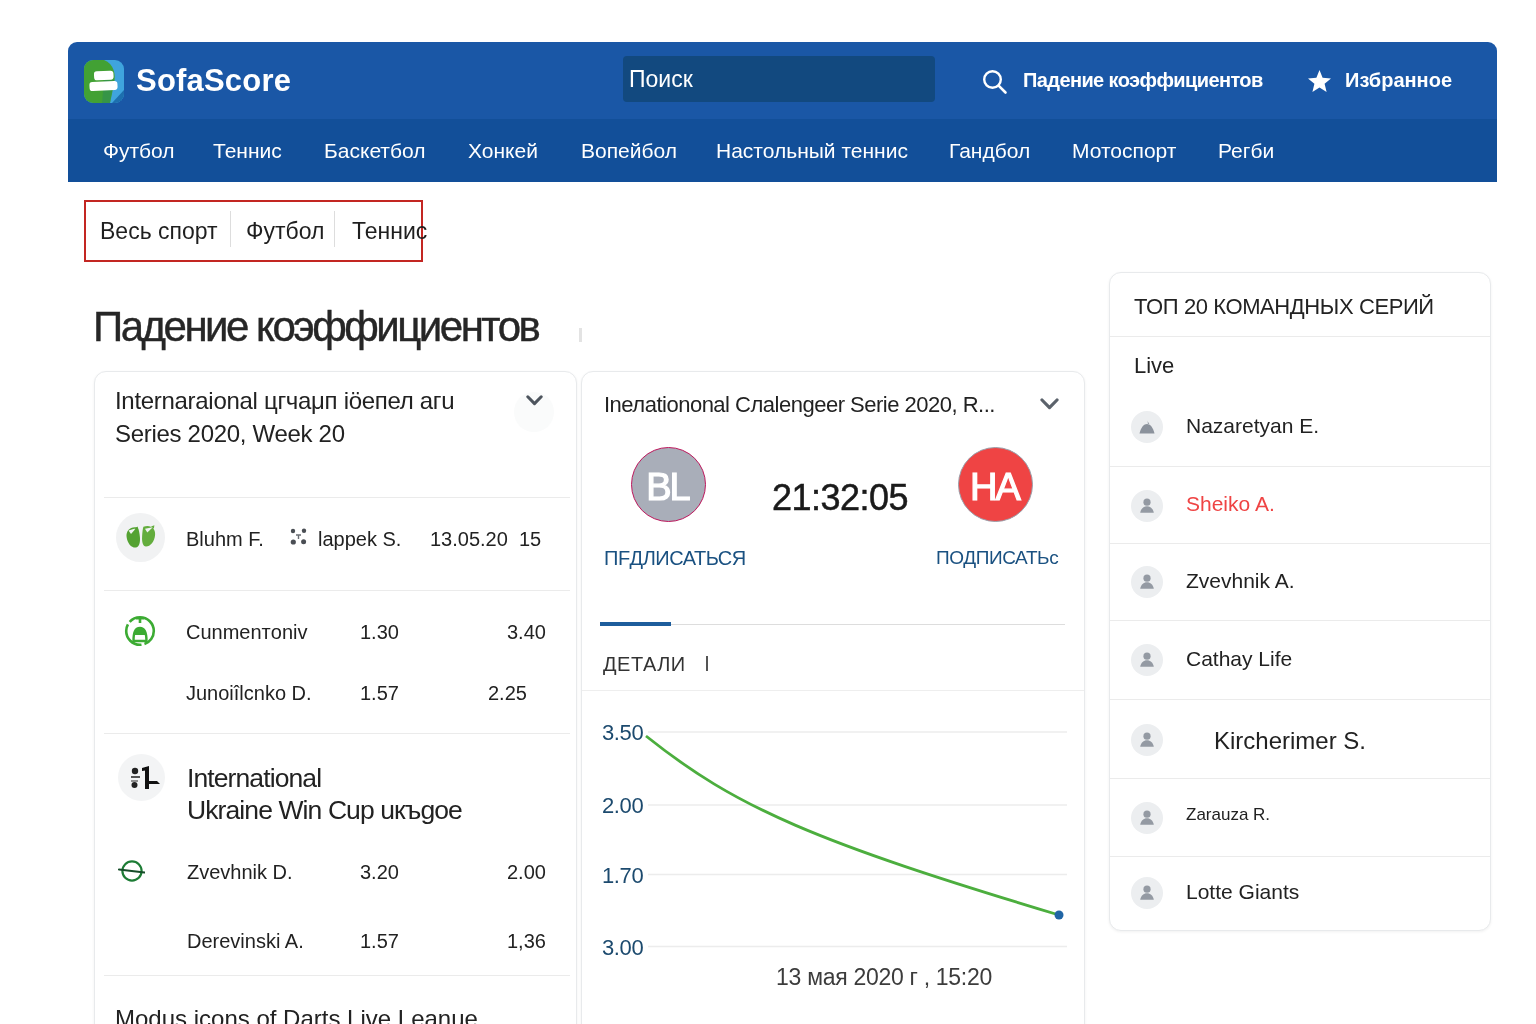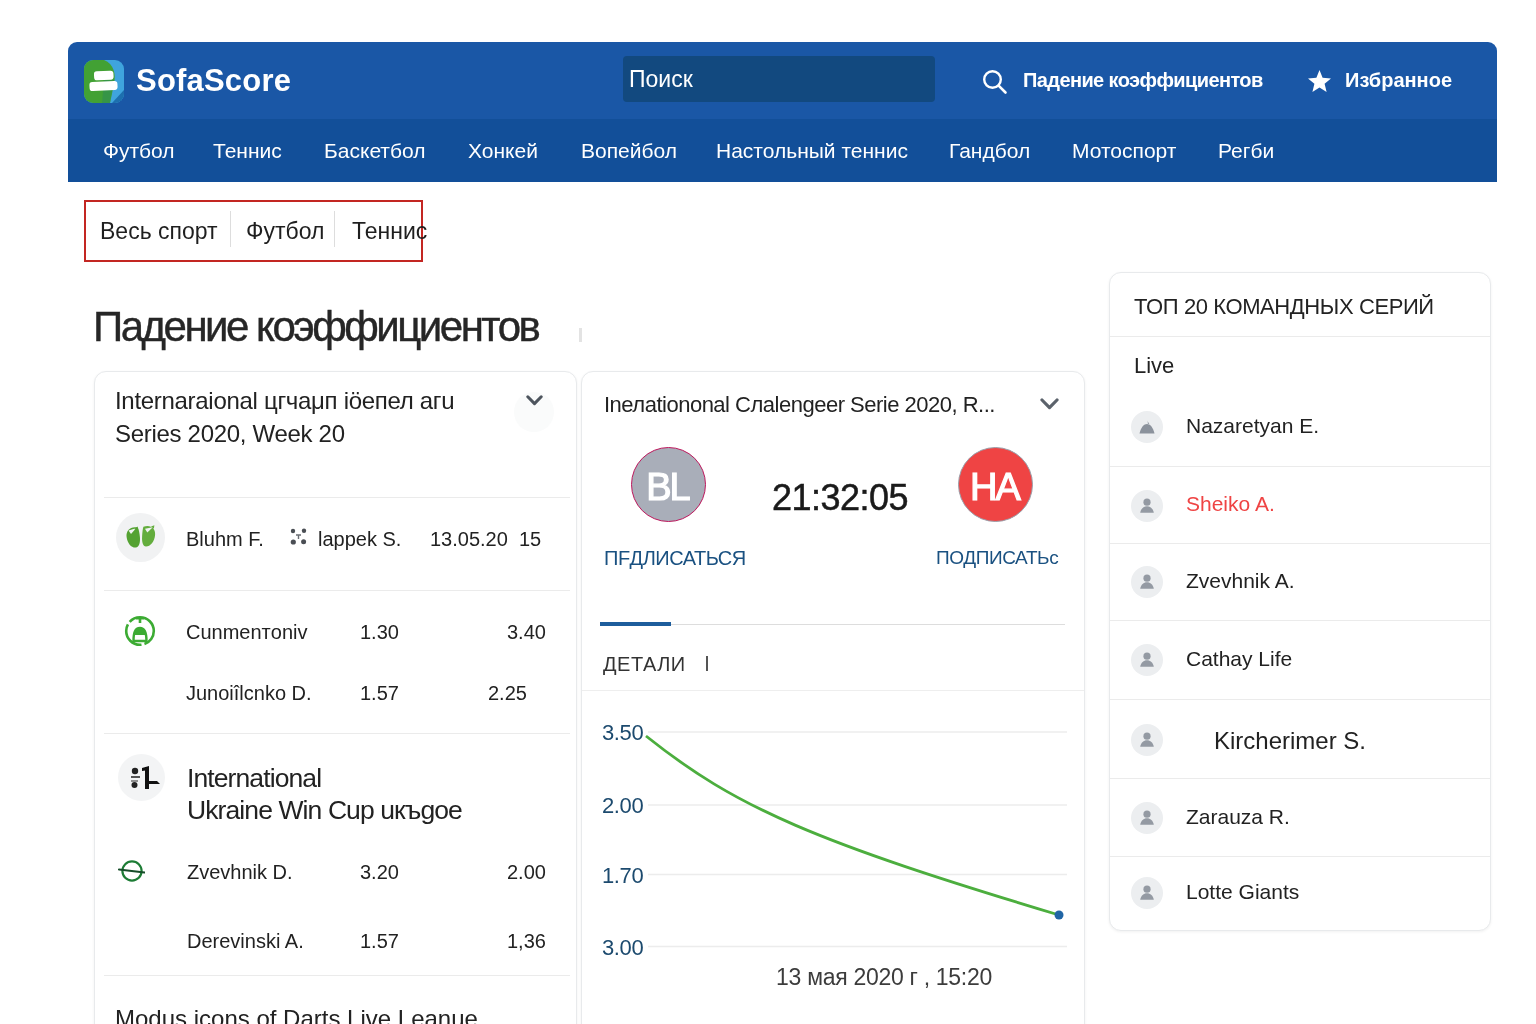--- a/index.html
+++ b/index.html
@@ -228,21 +228,21 @@
   <path d="M9.2 22.8 c0.8-4.4 3.4-6.6 6.8-6.6 s6 2.2 6.8 6.6 z" fill="#949aa3"></path>
 </svg>
 <div class="abs" style="left:1186px; top:727px; font-size:24px; color:#222;margin-left:28px;">Kircherimer S.</div>
 <div class="div" style="left:1110px; top:778px; width:380px;"></div>
 
 <svg class="abs" style="left:1131px; top:802px;" width="32" height="32" viewBox="0 0 32 32">
   <circle cx="16" cy="16" r="16" fill="#eceef0"></circle>
   <circle cx="16" cy="12.2" r="3.6" fill="#949aa3"></circle>
   <path d="M9.2 22.8 c0.8-4.4 3.4-6.6 6.8-6.6 s6 2.2 6.8 6.6 z" fill="#949aa3"></path>
 </svg>
-<div class="abs" style="left:1186px; top:805px; font-size:21px; color:#222;">Zarauza R.</div>
+<div class="abs" style="left:1186px; top:805px; font-size:17px; color:#222;">Zarauza R.</div>
 <div class="div" style="left:1110px; top:856px; width:380px;"></div>
 
 <svg class="abs" style="left:1131px; top:877px;" width="32" height="32" viewBox="0 0 32 32">
   <circle cx="16" cy="16" r="16" fill="#eceef0"></circle>
   <circle cx="16" cy="12.2" r="3.6" fill="#949aa3"></circle>
   <path d="M9.2 22.8 c0.8-4.4 3.4-6.6 6.8-6.6 s6 2.2 6.8 6.6 z" fill="#949aa3"></path>
 </svg>
 <div class="abs" style="left:1186px; top:880px; font-size:21px; color:#222;">Lotte Giants</div>
 
 </body></html>

